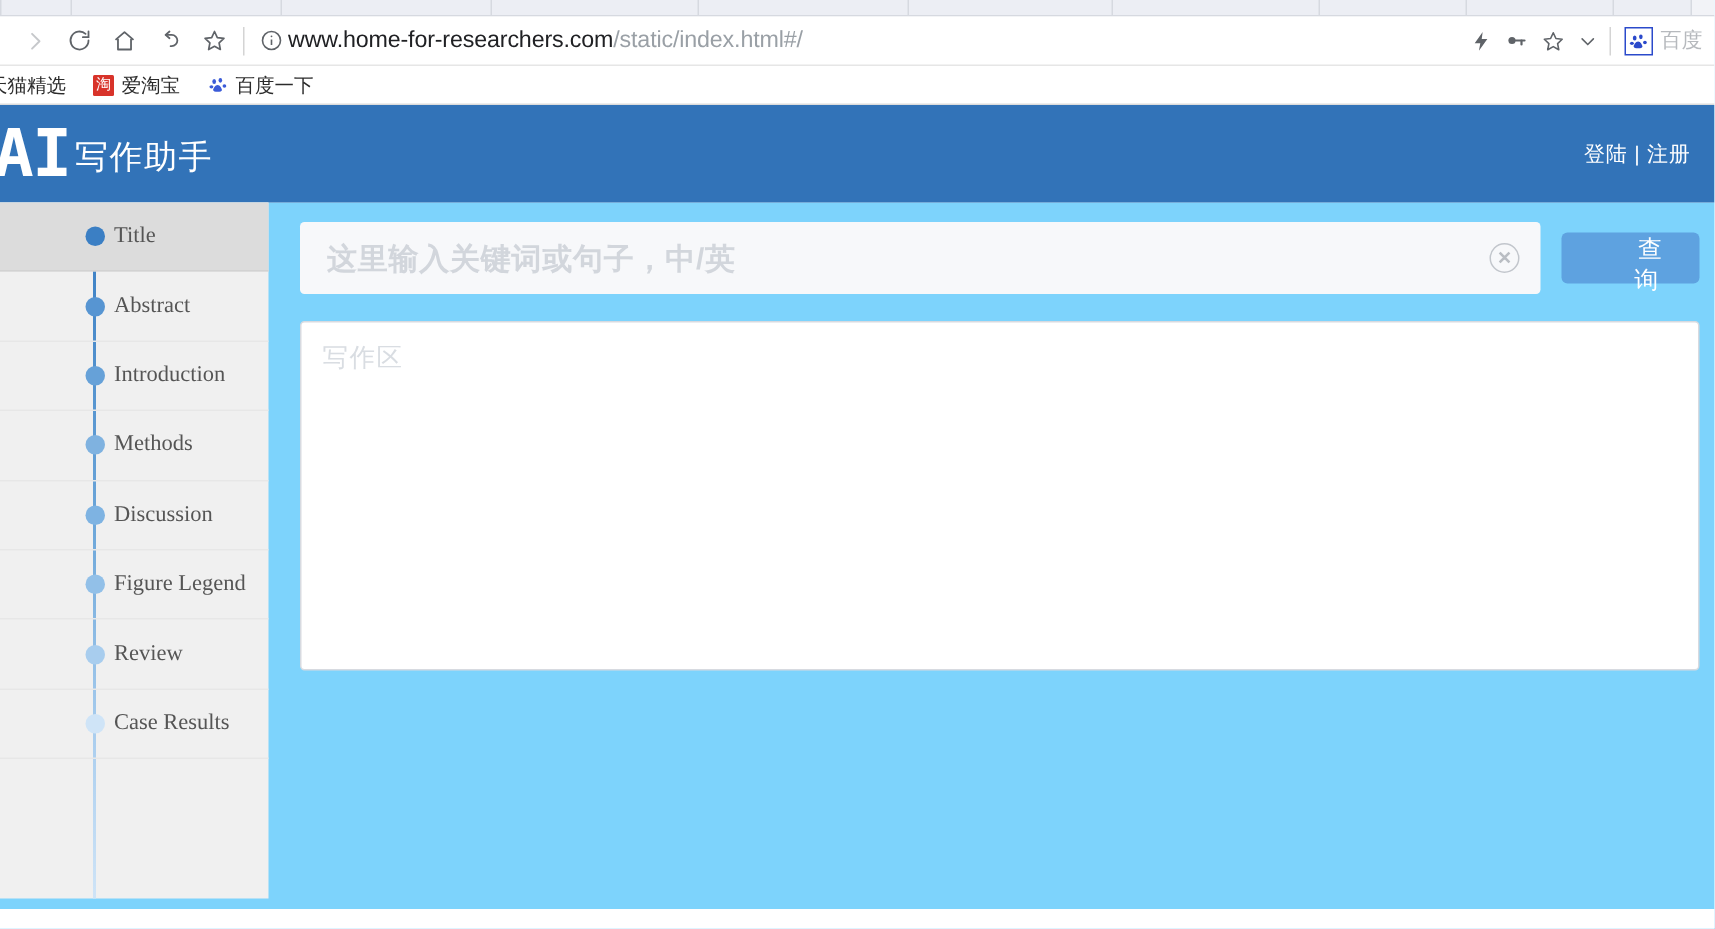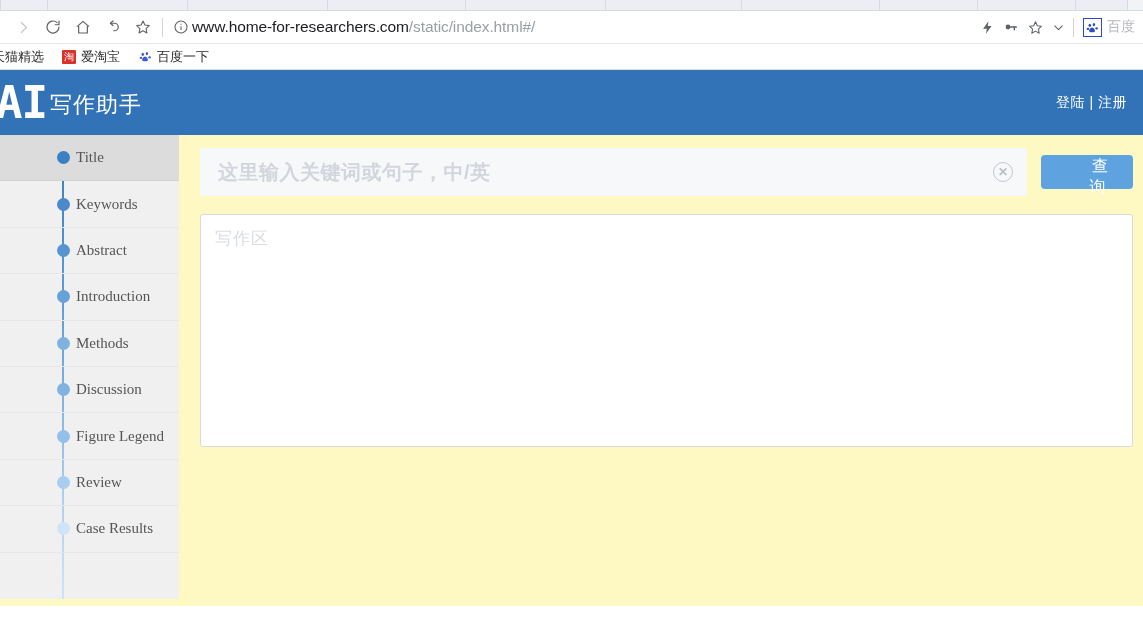--- a/index.html
+++ b/index.html
@@ -132,21 +132,21 @@
     margin-left: 3px;
     letter-spacing: 1px;
   }
   .header-auth {
     font-size: 14px;
     color: #ffffff;
     letter-spacing: 0.5px;
   }
 
   
-  .page-body { display: flex; height: 471px; background:#fef9c3; }
+  .page-body { display: flex; height: 471px; background:#7dd3fc; }
 
   
   .sidebar {
     width: 179px;
     background: #f0f0f0;
     position: relative;
     flex: 0 0 179px;
     height: 464px;
   }
   .timeline-line {
@@ -406,24 +406,20 @@
 <div class="page-body">
 
   <div class="sidebar">
     <div class="timeline-line"></div>
 
     <div class="side-item active">
       <span class="side-dot" style="background:#3b7fc4"></span>
       <span class="side-label">Title</span>
     </div>
     <div class="side-item">
-      <span class="side-dot" style="background:#4a89ca"></span>
-      <span class="side-label">Keywords</span>
-    </div>
-    <div class="side-item">
       <span class="side-dot" style="background:#5795d2"></span>
       <span class="side-label">Abstract</span>
     </div>
     <div class="side-item">
       <span class="side-dot" style="background:#66a1d8"></span>
       <span class="side-label">Introduction</span>
     </div>
     <div class="side-item">
       <span class="side-dot" style="background:#7fb2e0"></span>
       <span class="side-label">Methods</span>

